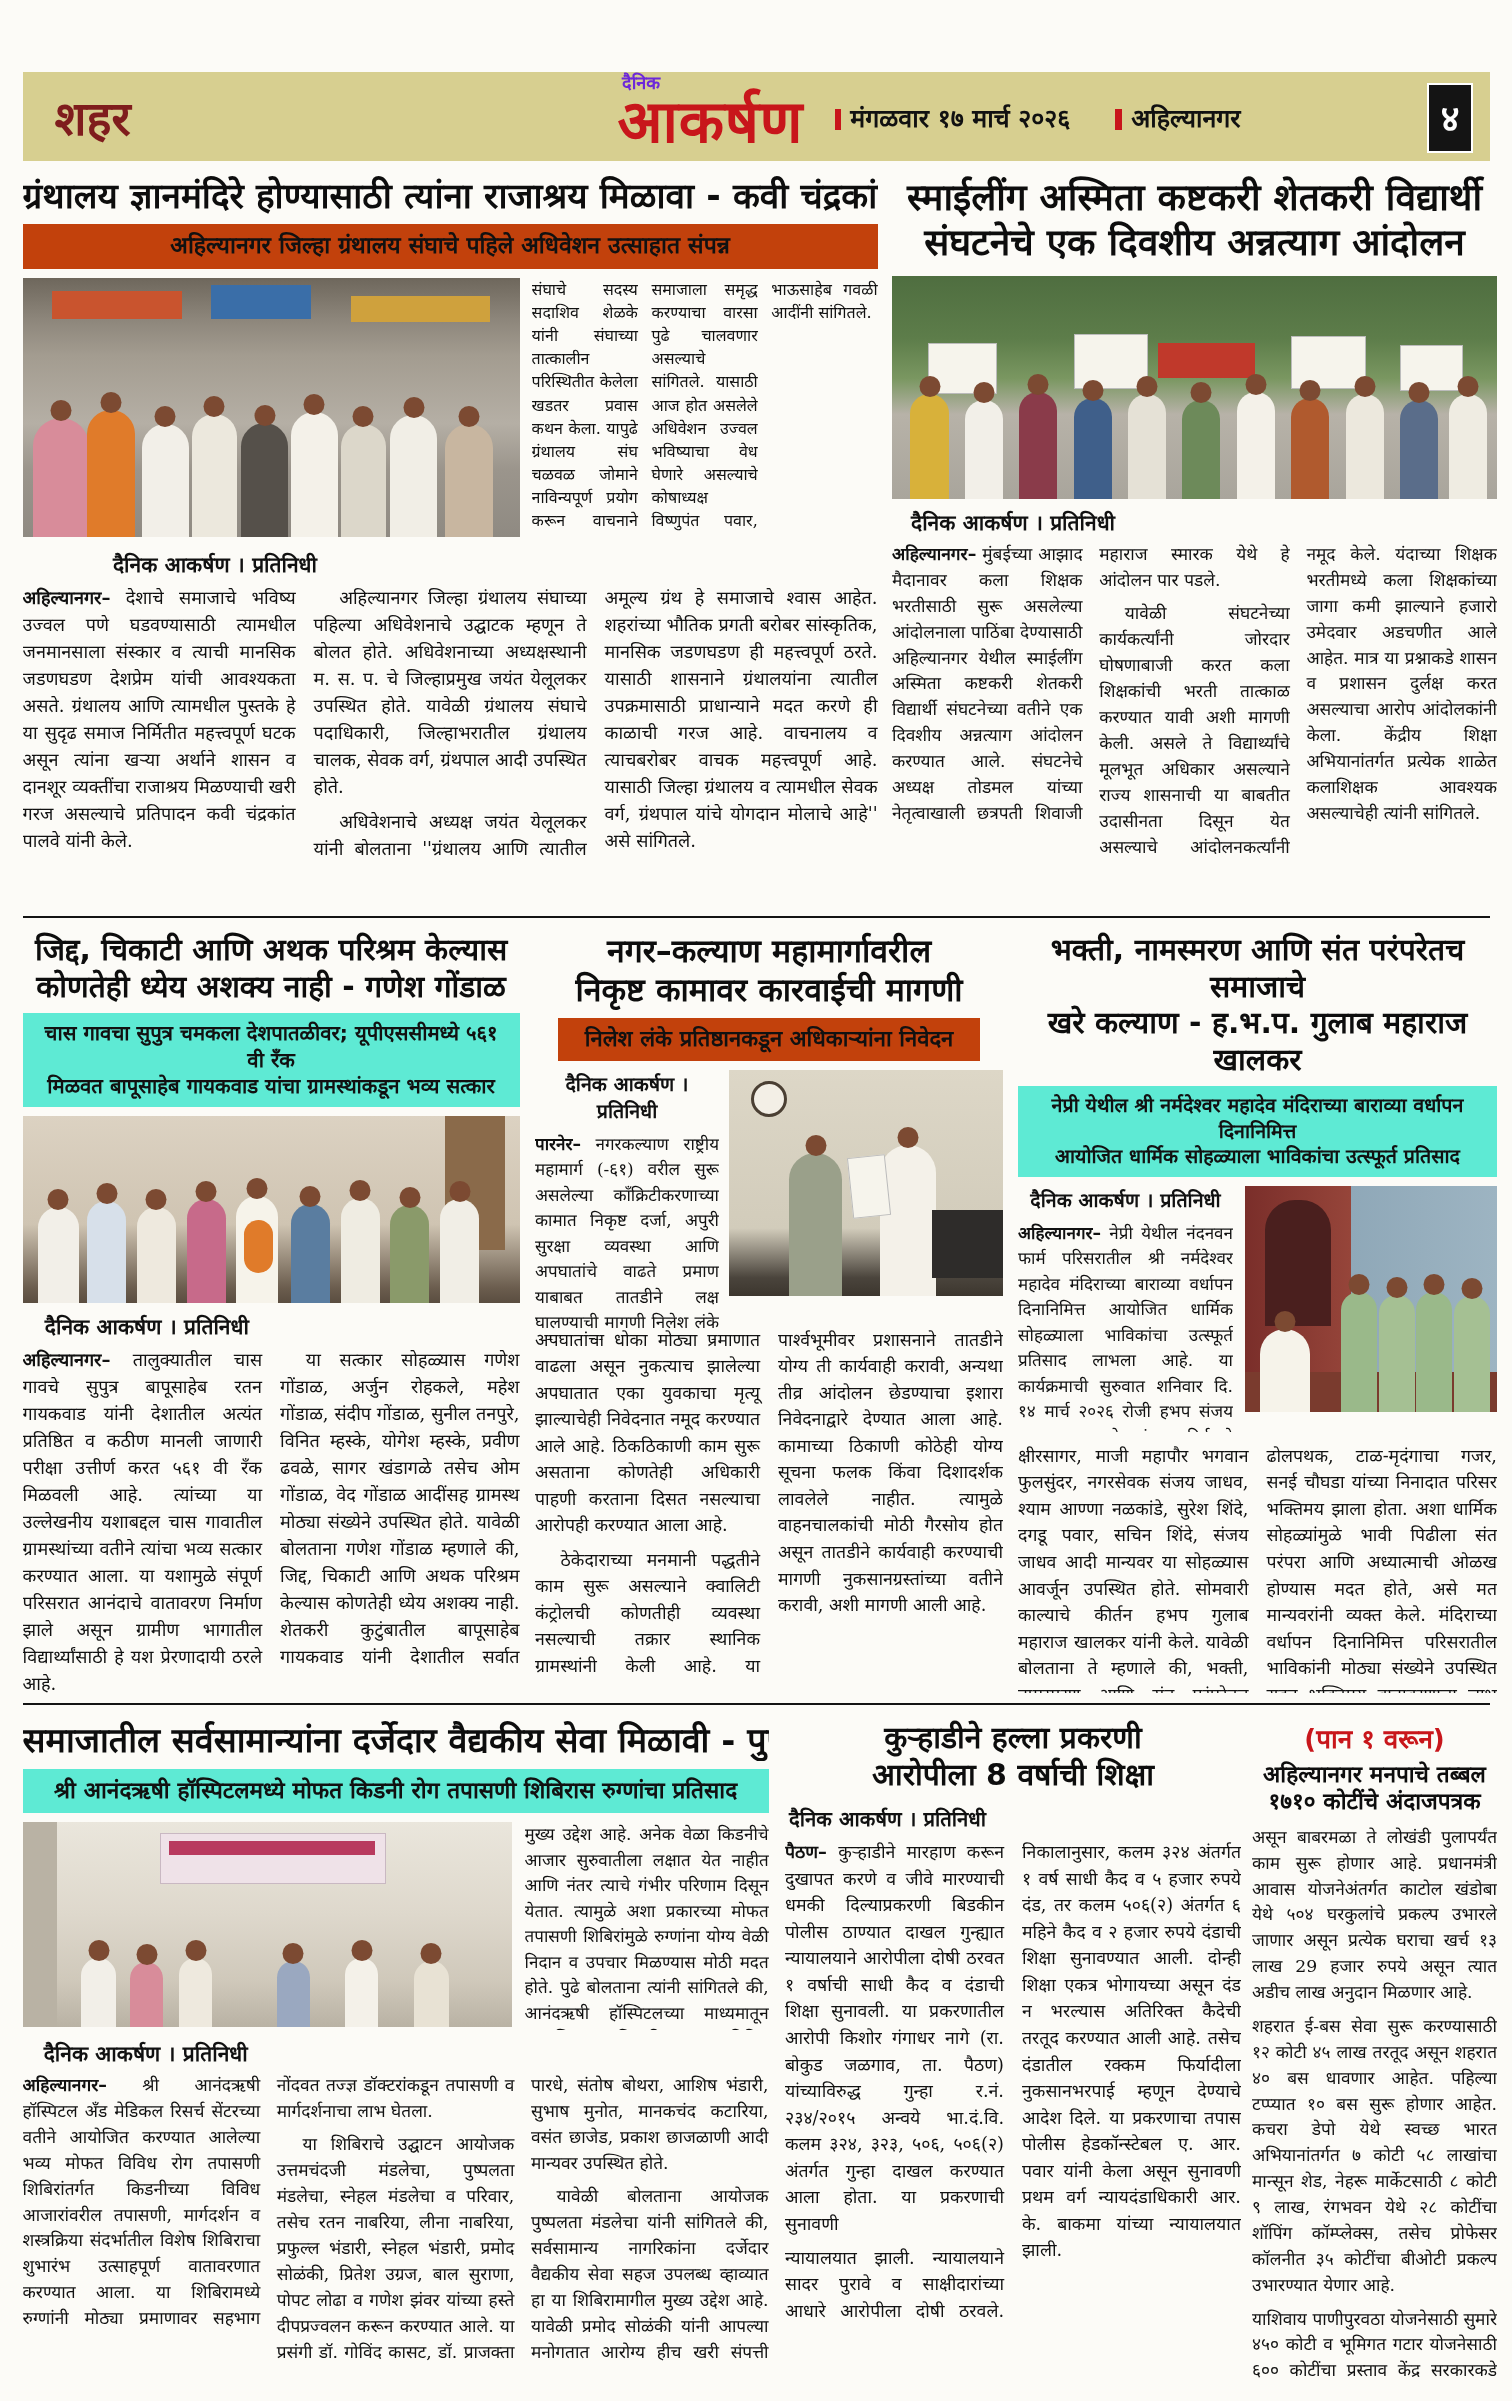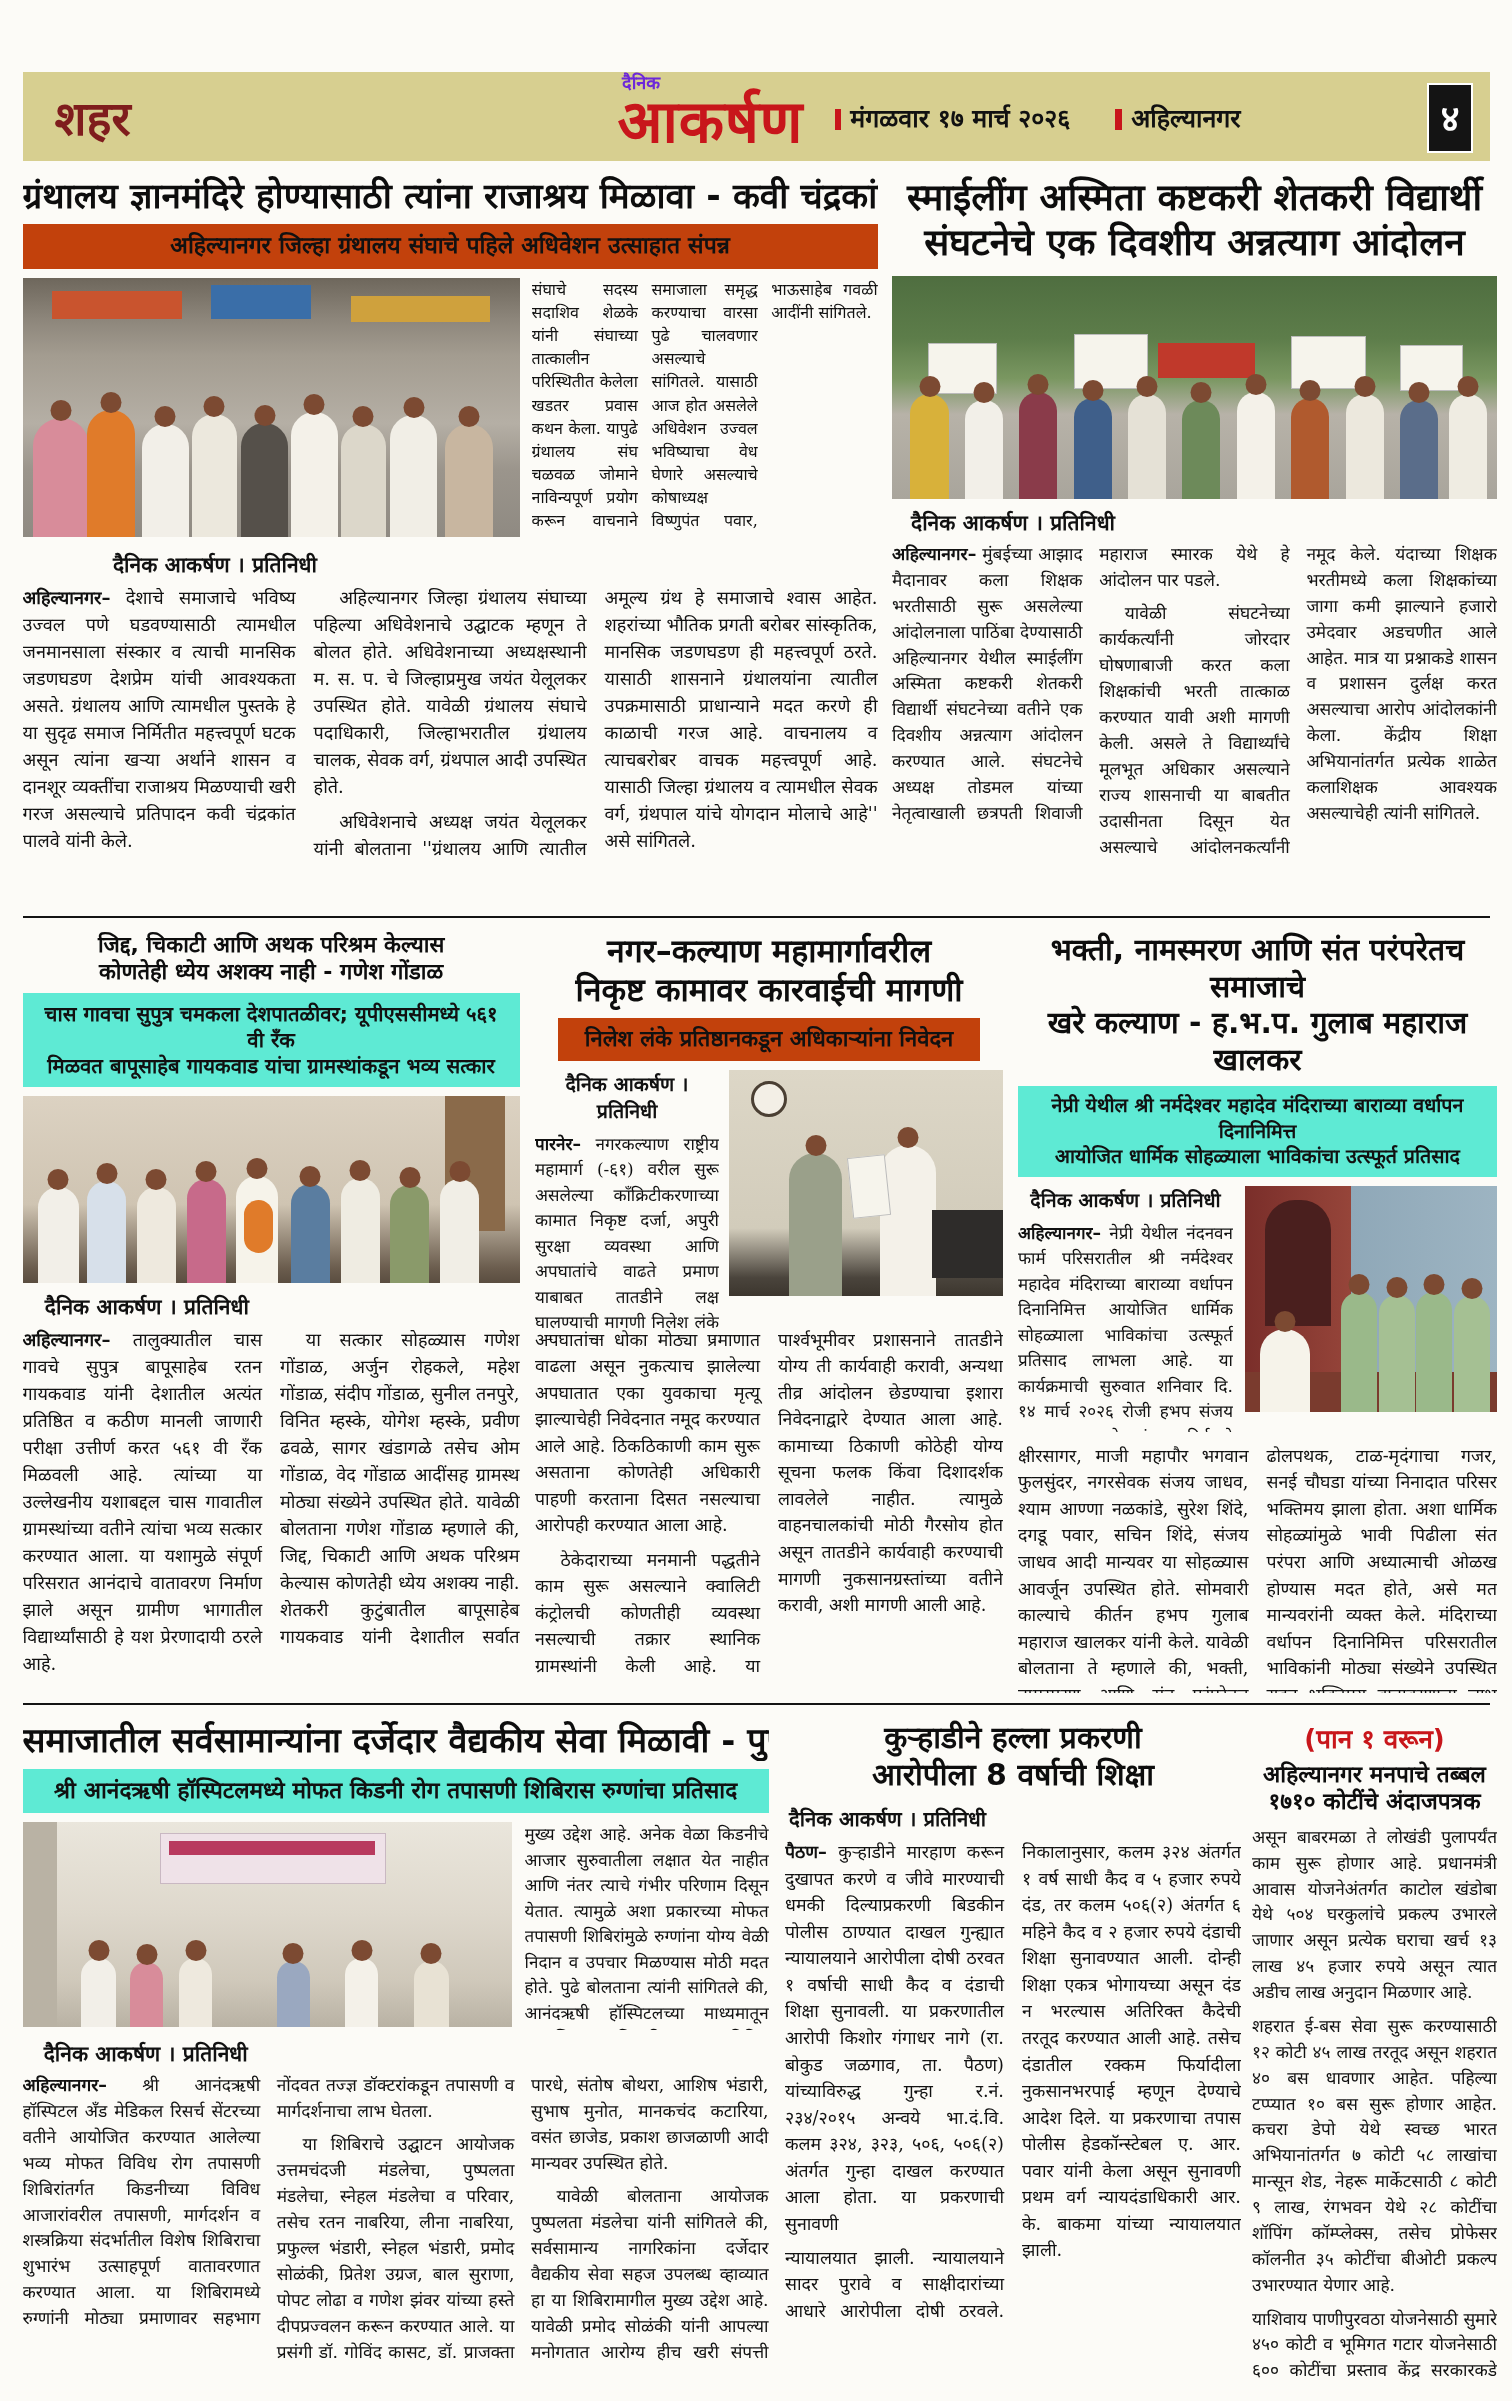--- a/index.html
+++ b/index.html
@@ -125,21 +125,21 @@
     <div class="body" style="height:331px;margin-top:6px;column-count:3;column-gap:16.6px;font-size:17.3px;">
       <p style="text-indent:0;"><span class="dl">अहिल्यानगर–</span> <span>मुंबईच्या आझाद मैदानावर कला शिक्षक भरतीसाठी सुरू असलेल्या आंदोलनाला पाठिंबा देण्यासाठी अहिल्यानगर येथील स्माईलींग अस्मिता कष्टकरी शेतकरी विद्यार्थी संघटनेच्या वतीने एक दिवशीय अन्नत्याग आंदोलन करण्यात आले. संघटनेचे अध्यक्ष तोडमल यांच्या नेतृत्वाखाली छत्रपती शिवाजी महाराज स्मारक येथे हे आंदोलन पार पडले.</span></p>
       <p>यावेळी संघटनेच्या कार्यकर्त्यांनी जोरदार घोषणाबाजी करत कला शिक्षकांची भरती तात्काळ करण्यात यावी अशी मागणी केली. असले ते विद्यार्थ्यांचे मूलभूत अधिकार असल्याने राज्य शासनाची या बाबतीत उदासीनता दिसून येत असल्याचे आंदोलनकर्त्यांनी नमूद केले. यंदाच्या शिक्षक भरतीमध्ये कला शिक्षकांच्या जागा कमी झाल्याने हजारो उमेदवार अडचणीत आले आहेत. मात्र या प्रश्नाकडे शासन व प्रशासन दुर्लक्ष करत असल्याचा आरोप आंदोलकांनी केला. केंद्रीय शिक्षा अभियानांतर्गत प्रत्येक शाळेत कलाशिक्षक आवश्यक असल्याचेही त्यांनी सांगितले.</p>
 
     </div>
   </div>
 
   <div class="rule" style="top:916px;"></div>
 
   <div class="art" style="left:22.6px;top:932px;width:497px;height:761px;">
-    <div class="hl" style="font-size:22px;">
+    <div class="hl" style="font-size:30px;">
       <div>जिद्द, चिकाटी आणि अथक परिश्रम केल्यास</div>
       <div>कोणतेही ध्येय अशक्य नाही - गणेश गोंडाळ</div>
     </div>
     <div class="band tan" style="font-size:20.3px;margin-top:7.5px;">
       <div>चास गावचा सुपुत्र चमकला देशपातळीवर; यूपीएससीमध्ये ५६१ वी रँक</div>
       <div>मिळवत बापूसाहेब गायकवाड यांचा ग्रामस्थांकडून भव्य सत्कार</div>
     </div>
     <div class="photo p3" style="width:497px;height:187px;margin-top:9px;">
       <b class="strip" style="right:3%;top:0;width:12%;height:72%;background:#8a6a4a;"></b>
       <i class="fg" style="left:3%;width:41px;height:96px;background:#f2efe8;"></i>
@@ -261,20 +261,20 @@
     </div>
   </div>
 
   <div class="art" style="left:1252px;top:1720px;width:245px;height:660px;">
     <div style="text-align:center;font-family:'DejaVu Sans',sans-serif;font-weight:bold;font-size:26px;color:#c8161b;">(पान १ वरून)</div>
     <div class="hl" style="font-size:22.6px;margin-top:4.5px;">
       <div>अहिल्यानगर मनपाचे तब्बल</div>
       <div>१७१० कोटींचे अंदाजपत्रक</div>
     </div>
     <div class="body" style="height:557px;margin-top:9px;font-size:17.3px;">
-      <p style="text-indent:0;">असून बाबरमळा ते लोखंडी पुलापर्यंत काम सुरू होणार आहे. प्रधानमंत्री आवास योजनेअंतर्गत काटोल खंडोबा येथे ५०४ घरकुलांचे प्रकल्प उभारले जाणार असून प्रत्येक घराचा खर्च १३ लाख ४५ हजार रुपये असून त्यात अडीच लाख अनुदान मिळणार आहे.</p>
+      <p style="text-indent:0;">असून बाबरमळा ते लोखंडी पुलापर्यंत काम सुरू होणार आहे. प्रधानमंत्री आवास योजनेअंतर्गत काटोल खंडोबा येथे ५०४ घरकुलांचे प्रकल्प उभारले जाणार असून प्रत्येक घराचा खर्च १३ लाख 29 हजार रुपये असून त्यात अडीच लाख अनुदान मिळणार आहे.</p>
       <p style="text-indent:0;">शहरात ई-बस सेवा सुरू करण्यासाठी १२ कोटी ४५ लाख तरतूद असून शहरात ४० बस धावणार आहेत. पहिल्या टप्प्यात १० बस सुरू होणार आहेत. कचरा डेपो येथे स्वच्छ भारत अभियानांतर्गत ७ कोटी ५८ लाखांचा मान्सून शेड, नेहरू मार्केटसाठी ८ कोटी ९ लाख, रंगभवन येथे २८ कोटींचा शॉपिंग कॉम्प्लेक्स, तसेच प्रोफेसर कॉलनीत ३५ कोटींचा बीओटी प्रकल्प उभारण्यात येणार आहे.</p>
       <p style="text-indent:0;">याशिवाय पाणीपुरवठा योजनेसाठी सुमारे ४५० कोटी व भूमिगत गटार योजनेसाठी ६०० कोटींचा प्रस्ताव केंद्र सरकारकडे पाठवण्यात आल्याची माहितीही त्यांनी दिली. या वेळी अतिरिक्त आयुक्त नागेंद्र मुतकेकर, माजी महापौर तसेच पदाधिकारी उपस्थित होते. महानगरपालिकेचे हे भव्य अंदाजपत्रक शहराच्या सर्वांगीण विकासाला नवी गती मिळवून देणारे असल्याचे यावेळी सांगण्यात आले.</p>
     </div>
   </div>
 
 </div>
 
 
 </body></html>

